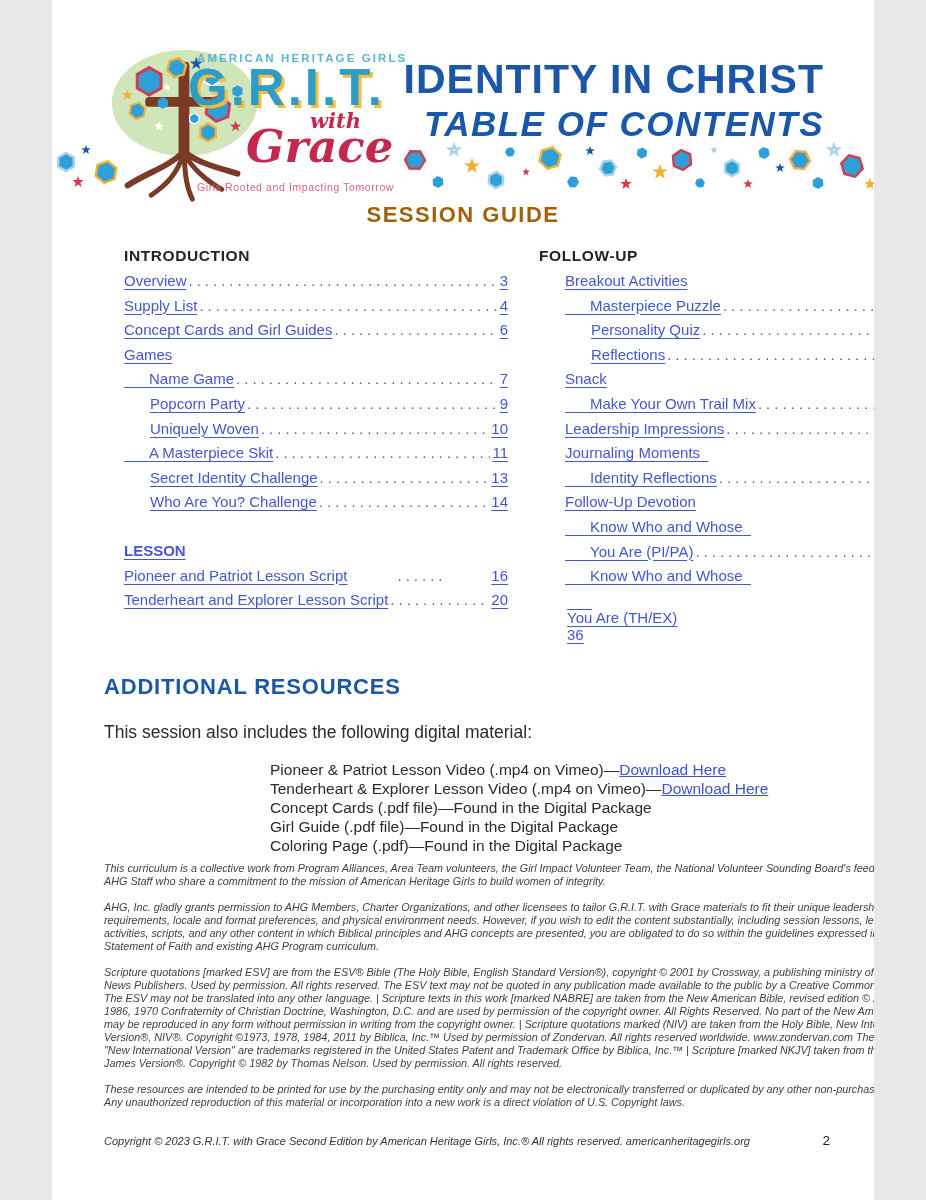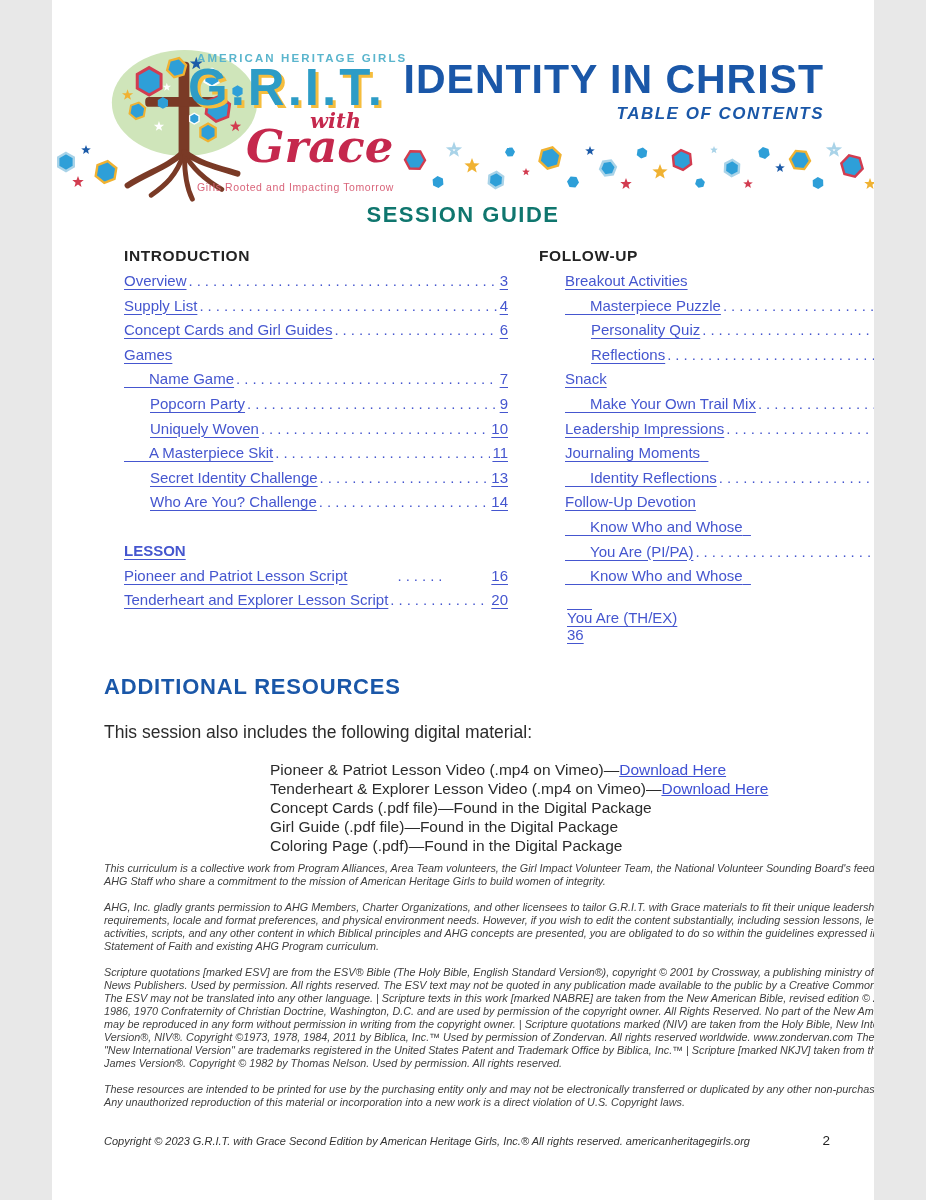--- a/index.html
+++ b/index.html
@@ -5,39 +5,39 @@
   html,body { margin:0; padding:0; background:#e8e8e8; }
   .page {
     position:relative; width:822px; height:1200px; margin:0 auto;
     background:#ffffff; font-family:"Liberation Sans", sans-serif;
     overflow:hidden;
   }
 
   
   .title-block { position:absolute; top:58px; right:50px; text-align:right; color:#1a57a8; }
   .title-main { font-size:41px; font-weight:bold; letter-spacing:1px; line-height:1.05; white-space:nowrap; }
-  .title-sub  { font-size:17px; font-weight:bold; font-style:italic; letter-spacing:1.5px; margin-top:3px; white-space:nowrap; }
+  .title-sub  { font-size:35px; font-weight:bold; font-style:italic; letter-spacing:1.5px; margin-top:3px; white-space:nowrap; }
 
   .decor-band { position:absolute; top:138px; left:0; width:926px; height:58px; }
 
   .logo-block { position:absolute; top:40px; left:46px; width:330px; height:160px; z-index:2; }
   .logo-tree  { position:absolute; left:0; top:6px; }
   .logo-org   { position:absolute; left:99px; top:12px; font-size:11.5px; font-weight:bold;
                 color:#5ab5cd; letter-spacing:2.1px; white-space:nowrap; }
   .logo-grit  { position:absolute; left:90px; top:18px; font-size:51px; font-weight:bold;
                 color:#2d9cc6; letter-spacing:3px; text-shadow:3px 3px 0 #f5bd3d; white-space:nowrap; }
   .logo-with  { position:absolute; left:212px; top:68px; font-family:"DejaVu Serif", serif;
                 font-style:italic; font-weight:bold; font-size:21px; color:#c5284d; }
   .logo-grace { position:absolute; left:148px; top:80px; font-family:"DejaVu Serif", serif;
                 font-style:italic; font-weight:bold; font-size:45px; color:#c5284d; white-space:nowrap; }
   .logo-tagline { position:absolute; left:99px; top:141px; font-size:10.5px; color:#d9647a;
                 letter-spacing:0.6px; white-space:nowrap; }
 
   .session-heading { position:absolute; top:202px; left:0; width:100%; text-align:center;
-                font-size:22px; font-weight:bold; color:#0f766e; letter-spacing:1.5px; }
+                font-size:22px; font-weight:bold; color:#a16207; letter-spacing:1.5px; }
 
   
   .toc-col { position:absolute; top:247px; font-size:15px; }
   .toc-col.left  { left:72px;  width:384px; }
   .toc-col.right { left:487px; width:381px; }
   .toc-heading { height:25px; font-weight:bold; font-size:15.5px; letter-spacing:0.6px; color:#232323; }
   .toc-row  { display:flex; align-items:baseline; height:24.6px; color:#4556cf; }
   .toc-label { text-decoration:underline; text-underline-offset:3px; white-space:nowrap; color:inherit; cursor:pointer; }
   .toc-dots { flex:1 1 auto; overflow:hidden; white-space:nowrap; letter-spacing:4px;
               text-decoration:underline; text-underline-offset:3px; margin:0 2px; }

